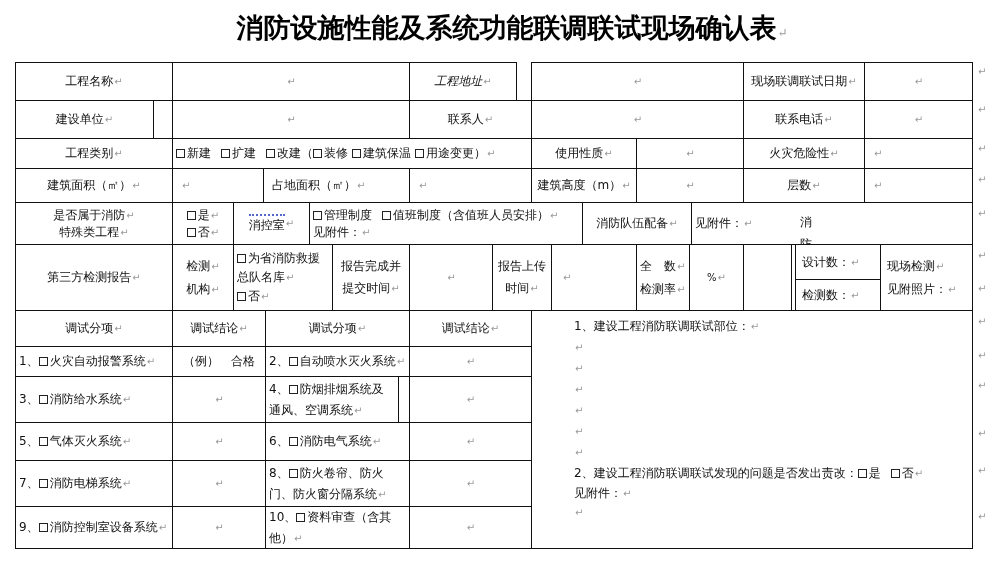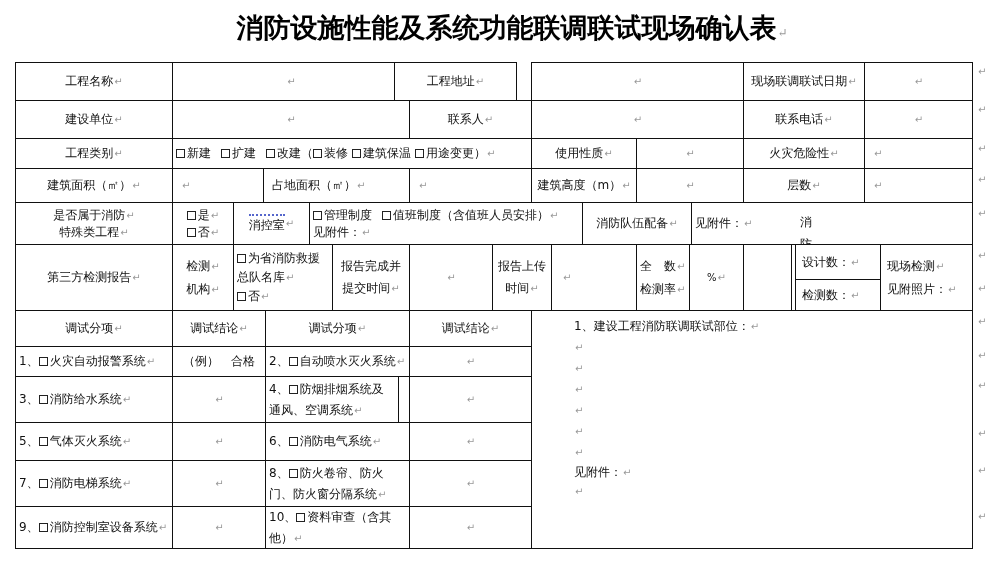--- a/index.html
+++ b/index.html
@@ -28,36 +28,36 @@
 
 <div class="title"><span>消防设施性能及系统功能联调联试现场确认表</span><span class="pm">↵</span></div>
 
 <div class="c" style="left:15px;top:62px;width:158px;height:39px;">
     <span>工程名称</span>
     <span class="pm">↵</span>
   </div>
 <div class="c" style="left:172px;top:62px;width:238px;height:39px;">
     <span class="pm">↵</span>
   </div>
-<div class="c" style="left:394px;top:62px;width:123px;height:39px;">
+<div class="c" style="left:409px;top:62px;width:108px;height:39px;font-style:italic;">
     <span>工程地址</span>
     <span class="pm">↵</span>
   </div>
 <div class="c" style="left:531px;top:62px;width:213px;height:39px;">
     <span class="pm">↵</span>
   </div>
 <div class="c" style="left:743px;top:62px;width:122px;height:39px;">
     <span>现场联调联试日期</span>
     <span class="pm">↵</span>
   </div>
 <div class="c" style="left:864px;top:62px;width:109px;height:39px;">
     <span class="pm">↵</span>
   </div>
 
-<div class="c" style="left:15px;top:100px;width:158px;height:39px;">
+<div class="c" style="left:15px;top:100px;width:139px;height:39px;">
     <span>建设单位</span>
     <span class="pm">↵</span>
   </div>
 <div class="c" style="left:172px;top:100px;width:238px;height:39px;">
     <span class="pm">↵</span>
   </div>
 <div class="c" style="left:409px;top:100px;width:123px;height:39px;">
     <span>联系人</span>
     <span class="pm">↵</span>
   </div>
@@ -350,20 +350,21 @@
   </div>
 
 <div class="c l top" style="left:531px;top:310px;width:442px;height:239px;padding:5px 6px;display:block;">
   <span class="line"><span>1、建设工程消防联调联试部位：</span><span class="pm">↵</span></span>
   <span class="line"><span class="pm">↵</span></span>
   <span class="line"><span class="pm">↵</span></span>
   <span class="line"><span class="pm">↵</span></span>
   <span class="line"><span class="pm">↵</span></span>
   <span class="line"><span class="pm">↵</span></span>
   <span class="line"><span class="pm">↵</span></span>
+  <span class="line"><span>2、建设工程消防联调联试发现的问题是否发出责改：</span><span class="box"></span><span>是</span><span class="sp"></span><span class="box"></span><span>否</span><span class="pm">↵</span></span>
   <span class="line" style="height:18px;line-height:18px;"><span>见附件：</span><span class="pm">↵</span></span>
   <span class="line"><span class="pm">↵</span></span>
 </div>
 
 <span class="rm" style="left:978px;top:66px;">↵</span>
 <span class="rm" style="left:978px;top:104px;">↵</span>
 <span class="rm" style="left:978px;top:143px;">↵</span>
 <span class="rm" style="left:978px;top:174px;">↵</span>
 <span class="rm" style="left:978px;top:208px;">↵</span>
 <span class="rm" style="left:978px;top:250px;">↵</span>

